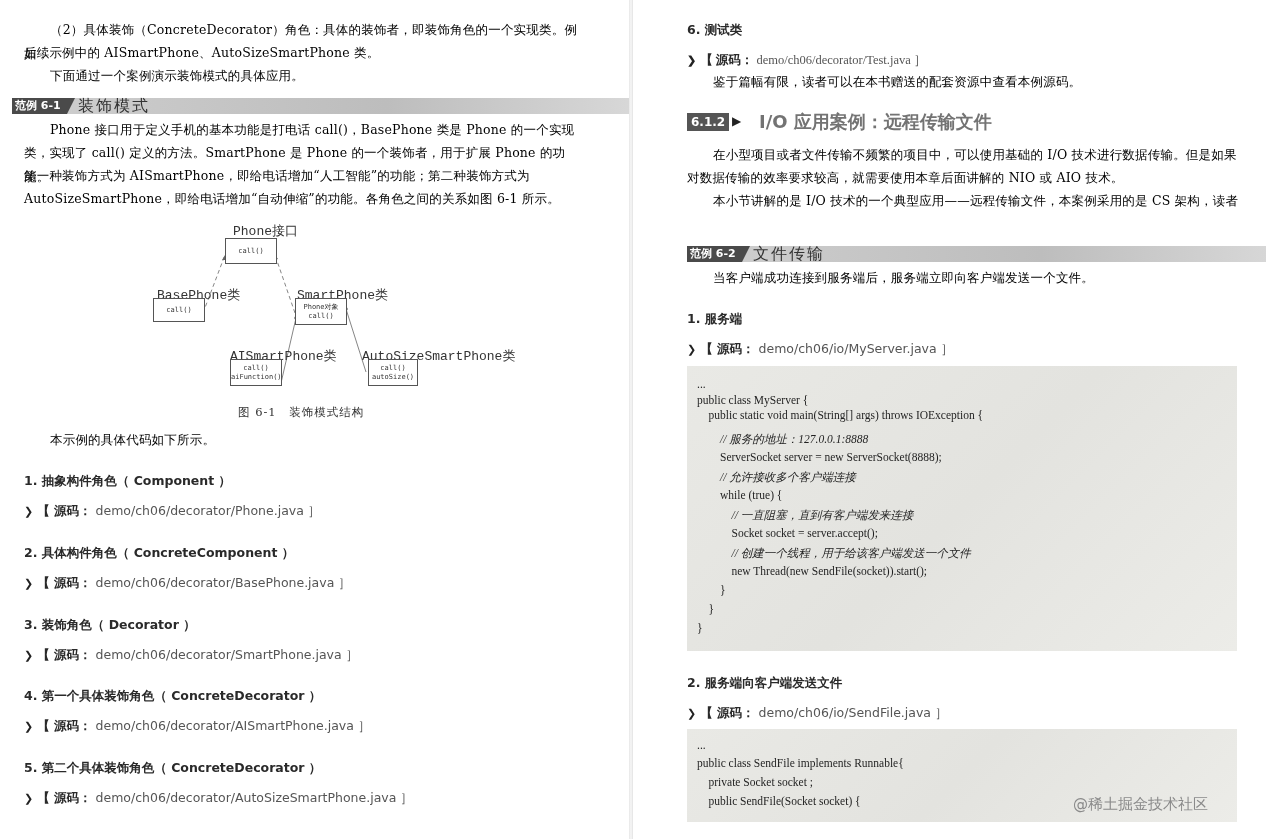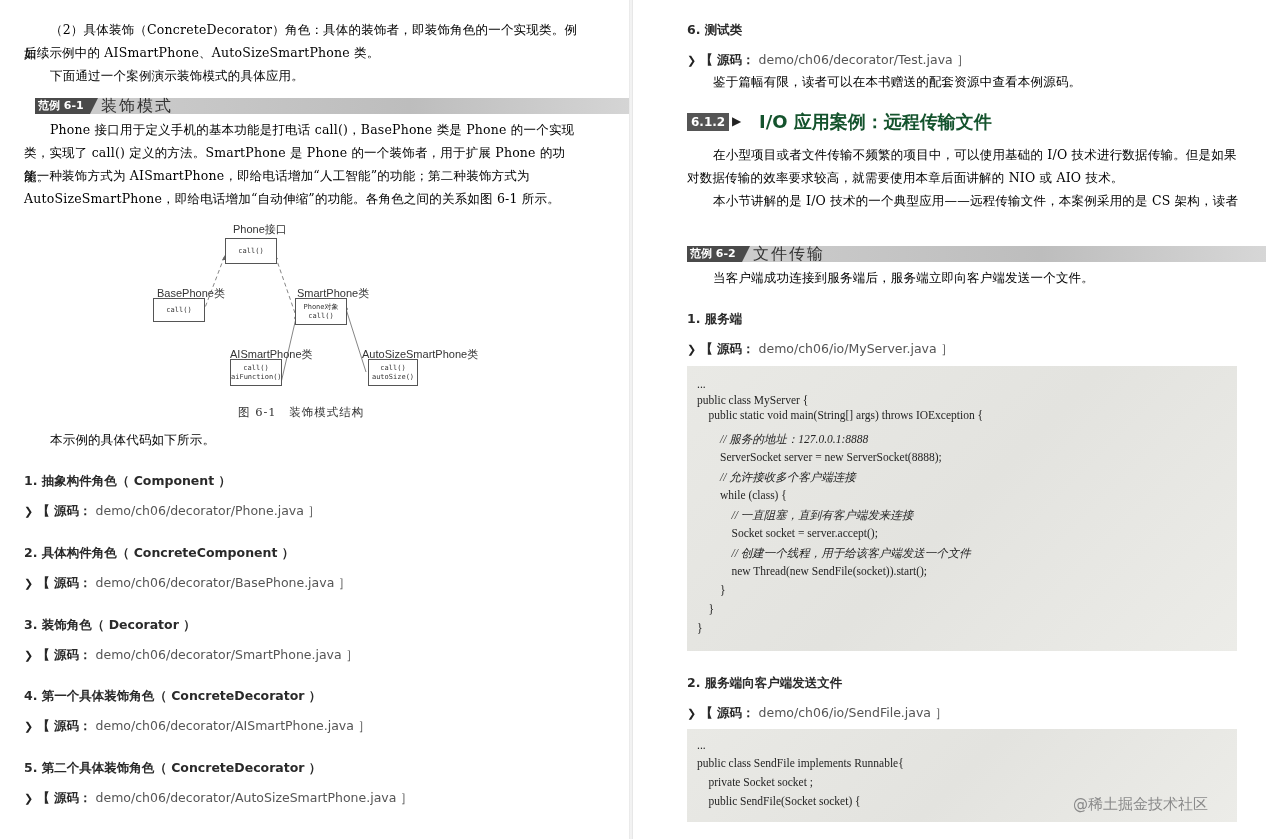--- a/index.html
+++ b/index.html
@@ -25,44 +25,44 @@
   .h3 { font-family: "DejaVu Sans", sans-serif; font-size: 12.5px; font-weight: bold; color: #2a2a2a; }
   .src { font-family: "DejaVu Sans", sans-serif; font-size: 12.5px; color: #555; }
   .src .marker { font-weight: bold; color: #222; margin-right: 4px; font-size: 11px; }
   .src .lbl { font-weight: bold; color: #2a2a2a; }
   .src .path { color: #555; }
   .sec-badge { position: absolute; height: 18px; padding: 0 4px; background: #555;
                color: #fff; font-family: "DejaVu Sans", sans-serif; font-size: 12px;
                font-weight: bold; line-height: 18px; }
   .sec-arrow { position: absolute; font-size: 12px; color: #222; }
   .sec-title { position: absolute; font-family: "DejaVu Sans", sans-serif; font-size: 18px;
-               font-weight: bold; color: #14532d; }
+               font-weight: bold; color: #737373; }
   .code-box { position: absolute; background: linear-gradient(135deg, #e9e9e5, #e3e3df 50%, #ecece8); }
   .code-line { position: absolute; font-family: "Liberation Serif", serif; font-size: 11.5px;
                color: #1f1f1f; white-space: pre; }
   .code-line.comment { font-style: italic; }
   
   .uml-box { position: absolute; border: 1px solid #555; background: #fff;
              font-family: "DejaVu Sans Mono", monospace; font-size: 7px; color: #333;
              text-align: center; line-height: 9px; display: flex; flex-direction: column;
              justify-content: center; }
-  .uml-label { position: absolute; font-family: Liberation Sans, sans-serif; font-size: 11px; color: #333; white-space: nowrap; }
+  .uml-label { position: absolute; font-family: Liberation Mono, monospace; font-size: 13px; color: #333; white-space: nowrap; }
   .figcap { position: absolute; font-size: 11.5px; color: #333; letter-spacing: 1px; }
   .watermark { position: absolute; font-family: "DejaVu Sans", sans-serif; font-size: 15px;
                color: #8a8a8a; }
 </style>
 </head>
 <body>
 
 <div class="page left">
   <div class="abs para indent" style="left:24px; top:18px; width:560px;">（2）具体装饰（ConcreteDecorator）角色：具体的装饰者，即装饰角色的一个实现类。例如，</div>
   <div class="abs para" style="left:24px; top:41px; width:560px;">后续示例中的 AISmartPhone、AutoSizeSmartPhone 类。</div>
   <div class="abs para indent" style="left:24px; top:64px; width:560px;">下面通过一个案例演示装饰模式的具体应用。</div>
 
-  <div class="example-bar" style="left:35px; top:98px; width:624px;">
+  <div class="example-bar" style="left:12px; top:98px; width:624px;">
     <span class="example-tag">范例 6-1</span>
     <span class="example-title">装饰模式</span>
   </div>
 
   <div class="abs para indent" style="left:24px; top:118px; width:560px;">Phone 接口用于定义手机的基本功能是打电话 call()，BasePhone 类是 Phone 的一个实现</div>
   <div class="abs para" style="left:24px; top:164px; width:560px;">第一种装饰方式为 AISmartPhone，即给电话增加“人工智能”的功能；第二种装饰方式为</div>
   <div class="abs para" style="left:24px; top:141px; width:560px;">类，实现了 call() 定义的方法。SmartPhone 是 Phone 的一个装饰者，用于扩展 Phone 的功能。</div>
   <div class="abs para" style="left:24px; top:187px; width:560px;">AutoSizeSmartPhone，即给电话增加“自动伸缩”的功能。各角色之间的关系如图 6-1 所示。</div>
 
   <div class="abs" style="left:140px; top:215px; width:320px; height:180px;">
@@ -132,21 +132,21 @@
   <div class="abs h3" style="left:24px; top:760px;">5. 第二个具体装饰角色（ ConcreteDecorator ）</div>
   <div class="abs src" style="left:24px; top:790px;">
     <span class="marker">❯</span><span class="lbl">【 源码：</span> <span class="path">demo/ch06/decorator/AutoSizeSmartPhone.java ］</span>
   </div>
 </div>
 
 <div class="divider"></div>
 
 <div class="page right">
   <div class="abs h3" style="left:54px; top:22px;">6. 测试类</div>
-  <div class="abs src" style="left:54px; top:52px;">
+  <div class="abs src" style="left:54px; top:52px;font-family:Liberation Serif, serif;">
     <span class="marker">❯</span><span class="lbl">【 源码：</span> <span class="path">demo/ch06/decorator/Test.java ］</span>
   </div>
   <div class="abs para indent" style="left:54px; top:70px; width:570px;">鉴于篇幅有限，读者可以在本书赠送的配套资源中查看本例源码。</div>
 
   <span class="sec-badge" style="left:54px; top:113px;">6.1.2</span>
   <span class="sec-arrow" style="left:99px; top:114px;">▶</span>
   <span class="sec-title" style="left:126px; top:110px;">I/O 应用案例：远程传输文件</span>
 
   <div class="abs para" style="left:54px; top:166px; width:580px;">对数据传输的效率要求较高，就需要使用本章后面讲解的 NIO 或 AIO 技术。</div>
   <div class="abs para indent" style="left:54px; top:143px; width:580px;">在小型项目或者文件传输不频繁的项目中，可以使用基础的 I/O 技术进行数据传输。但是如果</div>
@@ -163,21 +163,21 @@
     <span class="marker">❯</span><span class="lbl">【 源码：</span> <span class="path">demo/ch06/io/MyServer.java ］</span>
   </div>
 
   <div class="code-box" style="left:54px; top:366px; width:550px; height:285px;">
     <div class="code-line" style="left:10px; top:12px;">...</div>
     <div class="code-line" style="left:10px; top:28px;">public class MyServer {</div>
     <div class="code-line" style="left:10px; top:43px;">    public static void main(String[] args) throws IOException {</div>
     <div class="code-line comment" style="left:10px; top:66px;">        // 服务的地址：127.0.0.1:8888</div>
     <div class="code-line" style="left:10px; top:85px;">        ServerSocket server = new ServerSocket(8888);</div>
     <div class="code-line comment" style="left:10px; top:104px;">        // 允许接收多个客户端连接</div>
-    <div class="code-line" style="left:10px; top:123px;">        while (class) {</div>
+    <div class="code-line" style="left:10px; top:123px;">        while (true) {</div>
     <div class="code-line comment" style="left:10px; top:142px;">            // 一直阻塞，直到有客户端发来连接</div>
     <div class="code-line" style="left:10px; top:161px;">            Socket socket = server.accept();</div>
     <div class="code-line comment" style="left:10px; top:180px;">            // 创建一个线程，用于给该客户端发送一个文件</div>
     <div class="code-line" style="left:10px; top:199px;">            new Thread(new SendFile(socket)).start();</div>
     <div class="code-line" style="left:10px; top:218px;">        }</div>
     <div class="code-line" style="left:10px; top:237px;">    }</div>
     <div class="code-line" style="left:10px; top:256px;">}</div>
   </div>
 
   <div class="abs h3" style="left:54px; top:675px;">2. 服务端向客户端发送文件</div>

